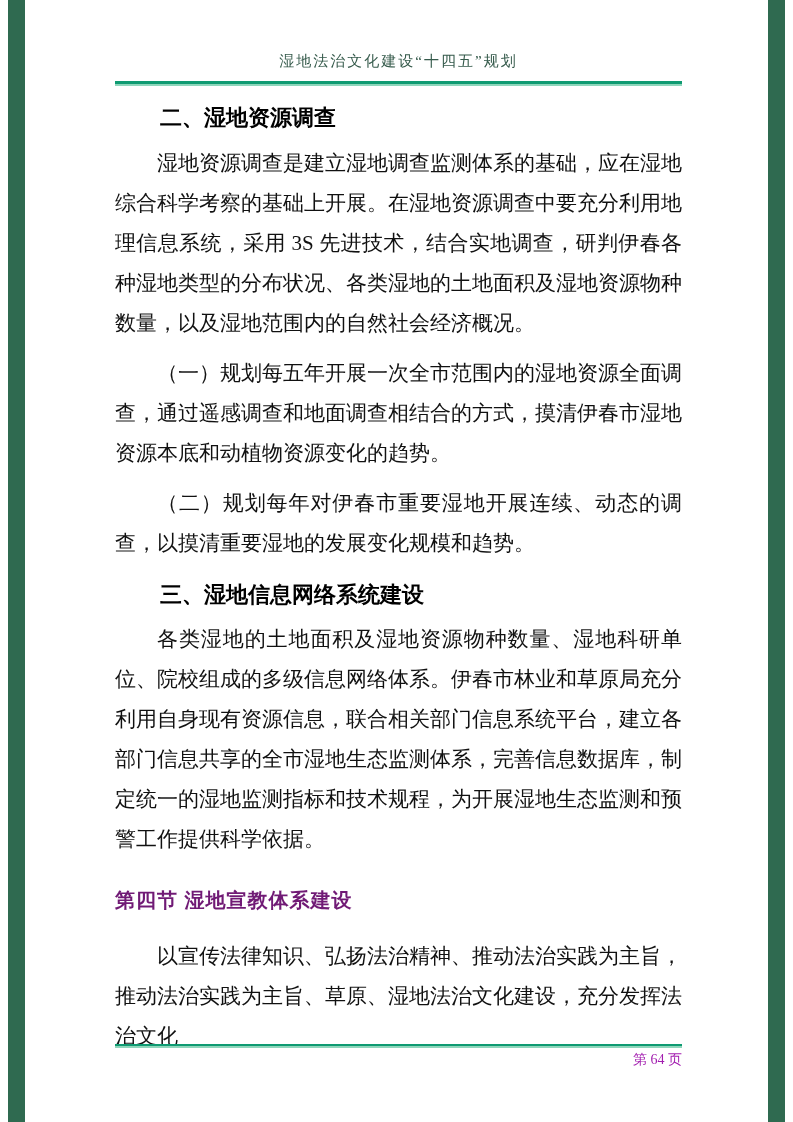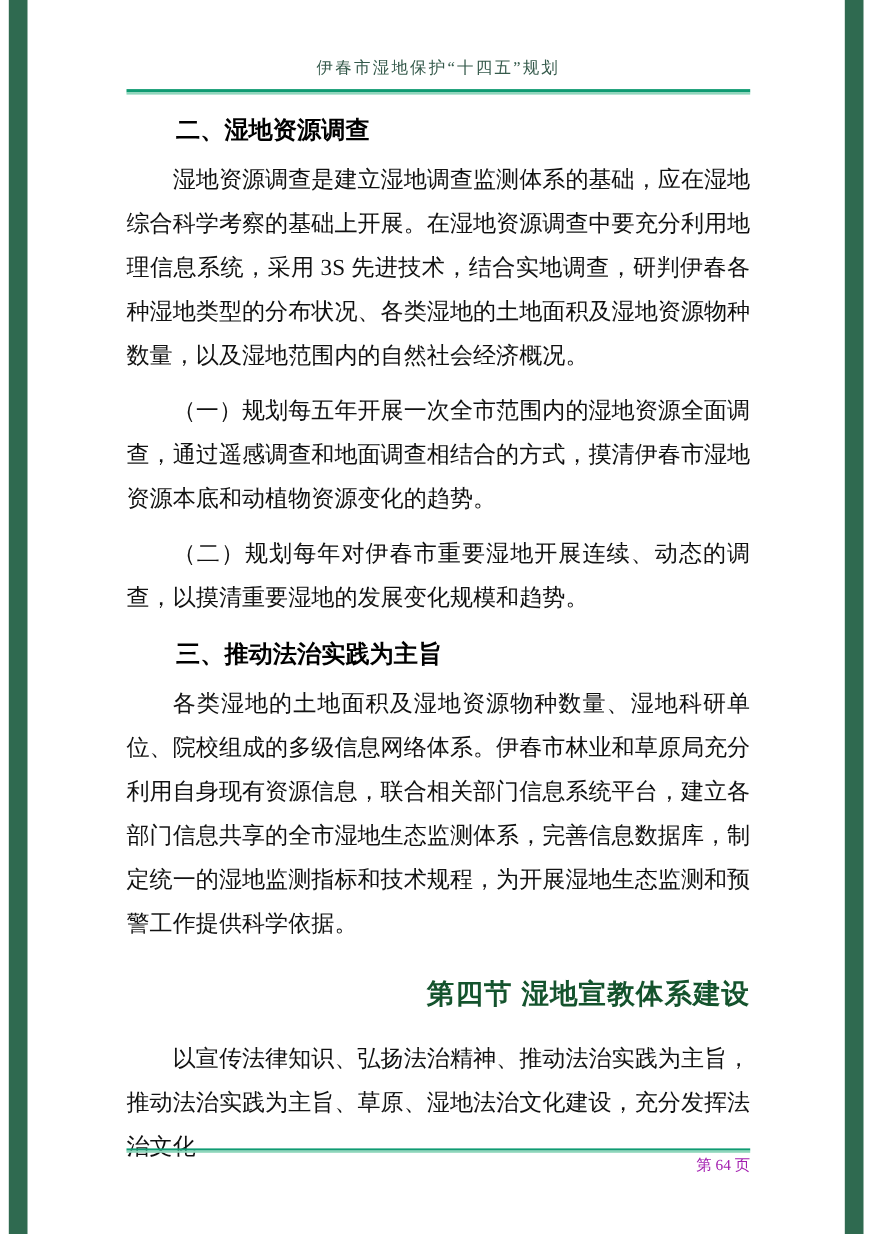--- a/index.html
+++ b/index.html
@@ -43,23 +43,23 @@
   .body-para {
     font-size: 21px;
     line-height: 40px;
     color: #111111;
     text-align: justify;
     text-indent: 2em;
     margin: 0 0 10px 0;
   }
   .section-title {
     font-family: "Liberation Sans", "DejaVu Sans", sans-serif;
-    text-align: right;
-    color: #14532d;
-    font-size: 25px;
+    text-align: left;
+    color: #701a75;
+    font-size: 20px;
     font-weight: bold;
     letter-spacing: 1px;
     margin: 28px 0 22px 0;
   }
 
   .footer {
     position: absolute; left: 115px; width: 567px; top: 1044px;
   }
   .footer .rule-dark  { height: 2px; }
   .footer .rule-light { height: 2px; }
@@ -71,36 +71,36 @@
   }
 </style>
 </head>
 <body>
 
 <div class="edge-bar left"></div>
 <div class="edge-bar right"></div>
 
 <div class="content">
 
-  <div class="doc-header-title">伊春市湿地保护“十四五”规划</div>
+  <div class="doc-header-title">湿地法治文化建设“十四五”规划</div>
 
   <div>
     <div class="rule-dark"></div>
     <div class="rule-light"></div>
   </div>
 
   <div class="h2">二、湿地资源调查</div>
 
   <p class="body-para">湿地资源调查是建立湿地调查监测体系的基础，应在湿地综合科学考察的基础上开展。在湿地资源调查中要充分利用地理信息系统，采用 3S 先进技术，结合实地调查，研判伊春各种湿地类型的分布状况、各类湿地的土地面积及湿地资源物种数量，以及湿地范围内的自然社会经济概况。</p>
 
   <p class="body-para">（一）规划每五年开展一次全市范围内的湿地资源全面调查，通过遥感调查和地面调查相结合的方式，摸清伊春市湿地资源本底和动植物资源变化的趋势。</p>
 
   <p class="body-para">（二）规划每年对伊春市重要湿地开展连续、动态的调查，以摸清重要湿地的发展变化规模和趋势。</p>
 
-  <div class="h2">三、推动法治实践为主旨</div>
+  <div class="h2">三、湿地信息网络系统建设</div>
 
   <p class="body-para">各类湿地的土地面积及湿地资源物种数量、湿地科研单位、院校组成的多级信息网络体系。伊春市林业和草原局充分利用自身现有资源信息，联合相关部门信息系统平台，建立各部门信息共享的全市湿地生态监测体系，完善信息数据库，制定统一的湿地监测指标和技术规程，为开展湿地生态监测和预警工作提供科学依据。</p>
 
   <div class="section-title">第四节  湿地宣教体系建设</div>
 
   <p class="body-para">以宣传法律知识、弘扬法治精神、推动法治实践为主旨，推动法治实践为主旨、草原、湿地法治文化建设，充分发挥法治文化</p>
 
 </div>
 
 <div class="footer">

